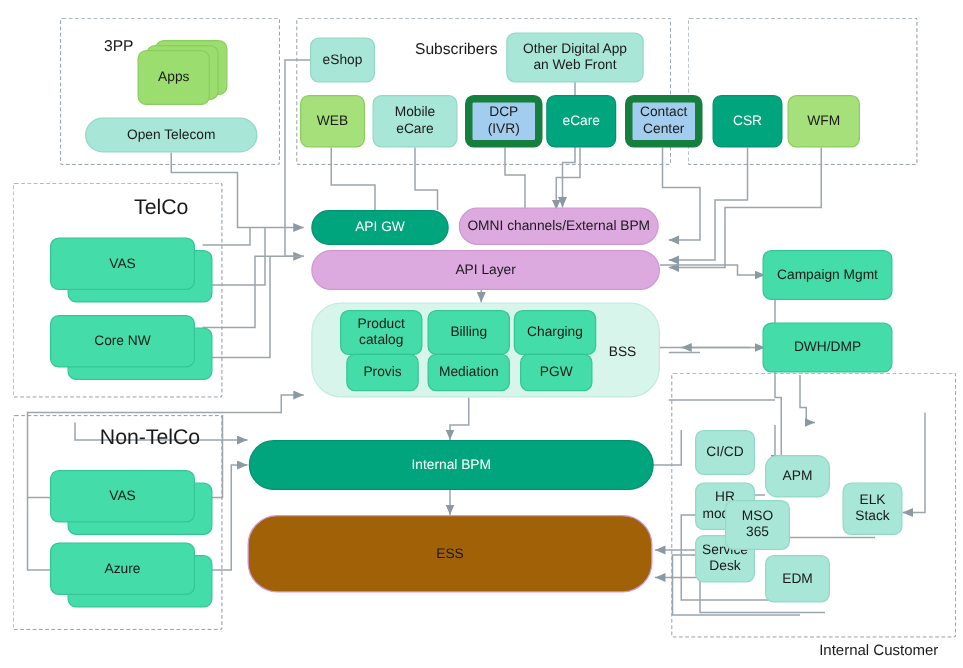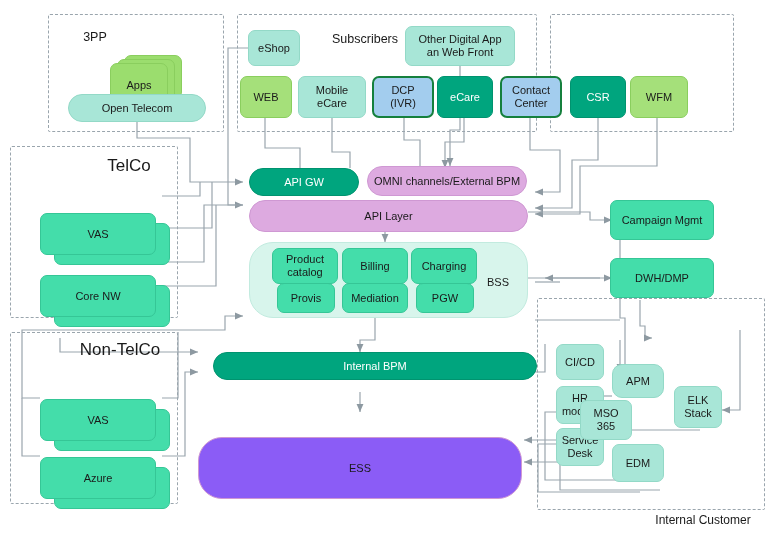--- a/index.html
+++ b/index.html
@@ -12,24 +12,24 @@
   .node{position:absolute;box-sizing:border-box;display:flex;align-items:center;justify-content:center;
         text-align:center;border-radius:7px;font-size:11px;line-height:1.18;padding:2px 3px;white-space:pre-line;}
   .pill{border-radius:16px;}
   .big-pill{border-radius:24px;}
   .teal-dark{background:#00a57e;color:#ffffff;border:1px solid #00936f;}
   .green-med{background:#44ddaa;color:#1a1a1a;border:1px solid #35c696;}
   .mint-lite{background:#a8e6d7;color:#1a1a1a;border:1px solid #93d9c7;}
   .mint-pale{background:#d8f5ec;color:#1a1a1a;border:1px solid #c2ebdf;}
   .lime{background:#9bdd6e;color:#1a1a1a;border:1px solid #8ace5e;}
   .lime2{background:#a5e07a;color:#1a1a1a;border:1px solid #8ace5e;}
-  .blue{background:#a3cdee;color:#1a1a1a;border:2px solid #15803d;}
+  .blue{background:#a3cdee;color:#1a1a1a;border:6px solid #15803d;}
   .orchid{background:#ddaae0;color:#1a1a1a;border:1px solid #cf98d3;}
-  .orchid2{background:#8b5cf6;color:#1a1a1a;border:1px solid #cf98d3;margin-top:25px;}
-  .stack{position:absolute;margin-top:23px;}
+  .orchid2{background:#a16207;color:#1a1a1a;border:1px solid #cf98d3;}
+  .stack{position:absolute;}
   .stack .lay{position:absolute;border-radius:7px;box-sizing:border-box;}
   .stack .top{position:absolute;left:0;top:0;display:flex;align-items:center;justify-content:center;
               text-align:center;border-radius:7px;box-sizing:border-box;font-size:11px;line-height:1.18;white-space:pre-line;}
   .bss-label{position:absolute;font-size:11px;color:#1a1a1a;}
 </style>
 </head>
 <body>
 
 <div id="canvas">
 
@@ -174,21 +174,21 @@
   <div class="node mint-pale" style="left:249px;top:242px;width:279px;height:76px;border-radius:24px;"></div>
   <div class="bss-label" style="left:487px;top:276px;">BSS</div>
   <div class="node green-med" style="left:272px;top:248px;width:66px;height:36px;">Product
 catalog</div>
   <div class="node green-med" style="left:342px;top:248px;width:66px;height:36px;">Billing</div>
   <div class="node green-med" style="left:411px;top:248px;width:66px;height:36px;">Charging</div>
   <div class="node green-med" style="left:277px;top:283px;width:58px;height:30px;">Provis</div>
   <div class="node green-med" style="left:342px;top:283px;width:66px;height:30px;">Mediation</div>
   <div class="node green-med" style="left:416px;top:283px;width:58px;height:30px;">PGW</div>
 
-  <div class="node teal-dark big-pill" style="left:213px;top:352px;width:324px;height:28px;">Internal BPM</div>
+  <div class="node teal-dark big-pill" style="left:199px;top:352px;width:324px;height:40px;">Internal BPM</div>
   <div class="node orchid2 big-pill" style="left:198px;top:412px;width:324px;height:62px;">ESS</div>
 
   <div class="node green-med" style="left:610px;top:200px;width:104px;height:40px;">Campaign Mgmt</div>
   <div class="node green-med" style="left:610px;top:258px;width:104px;height:40px;">DWH/DMP</div>
 
   <div class="node mint-lite" style="left:674px;top:386px;width:48px;height:42px;">ELK
 Stack</div>
   <div class="node mint-lite" style="left:556px;top:344px;width:48px;height:36px;">CI/CD</div>
   <div class="node mint-lite" style="left:556px;top:386px;width:48px;height:38px;">HR
 module</div>

